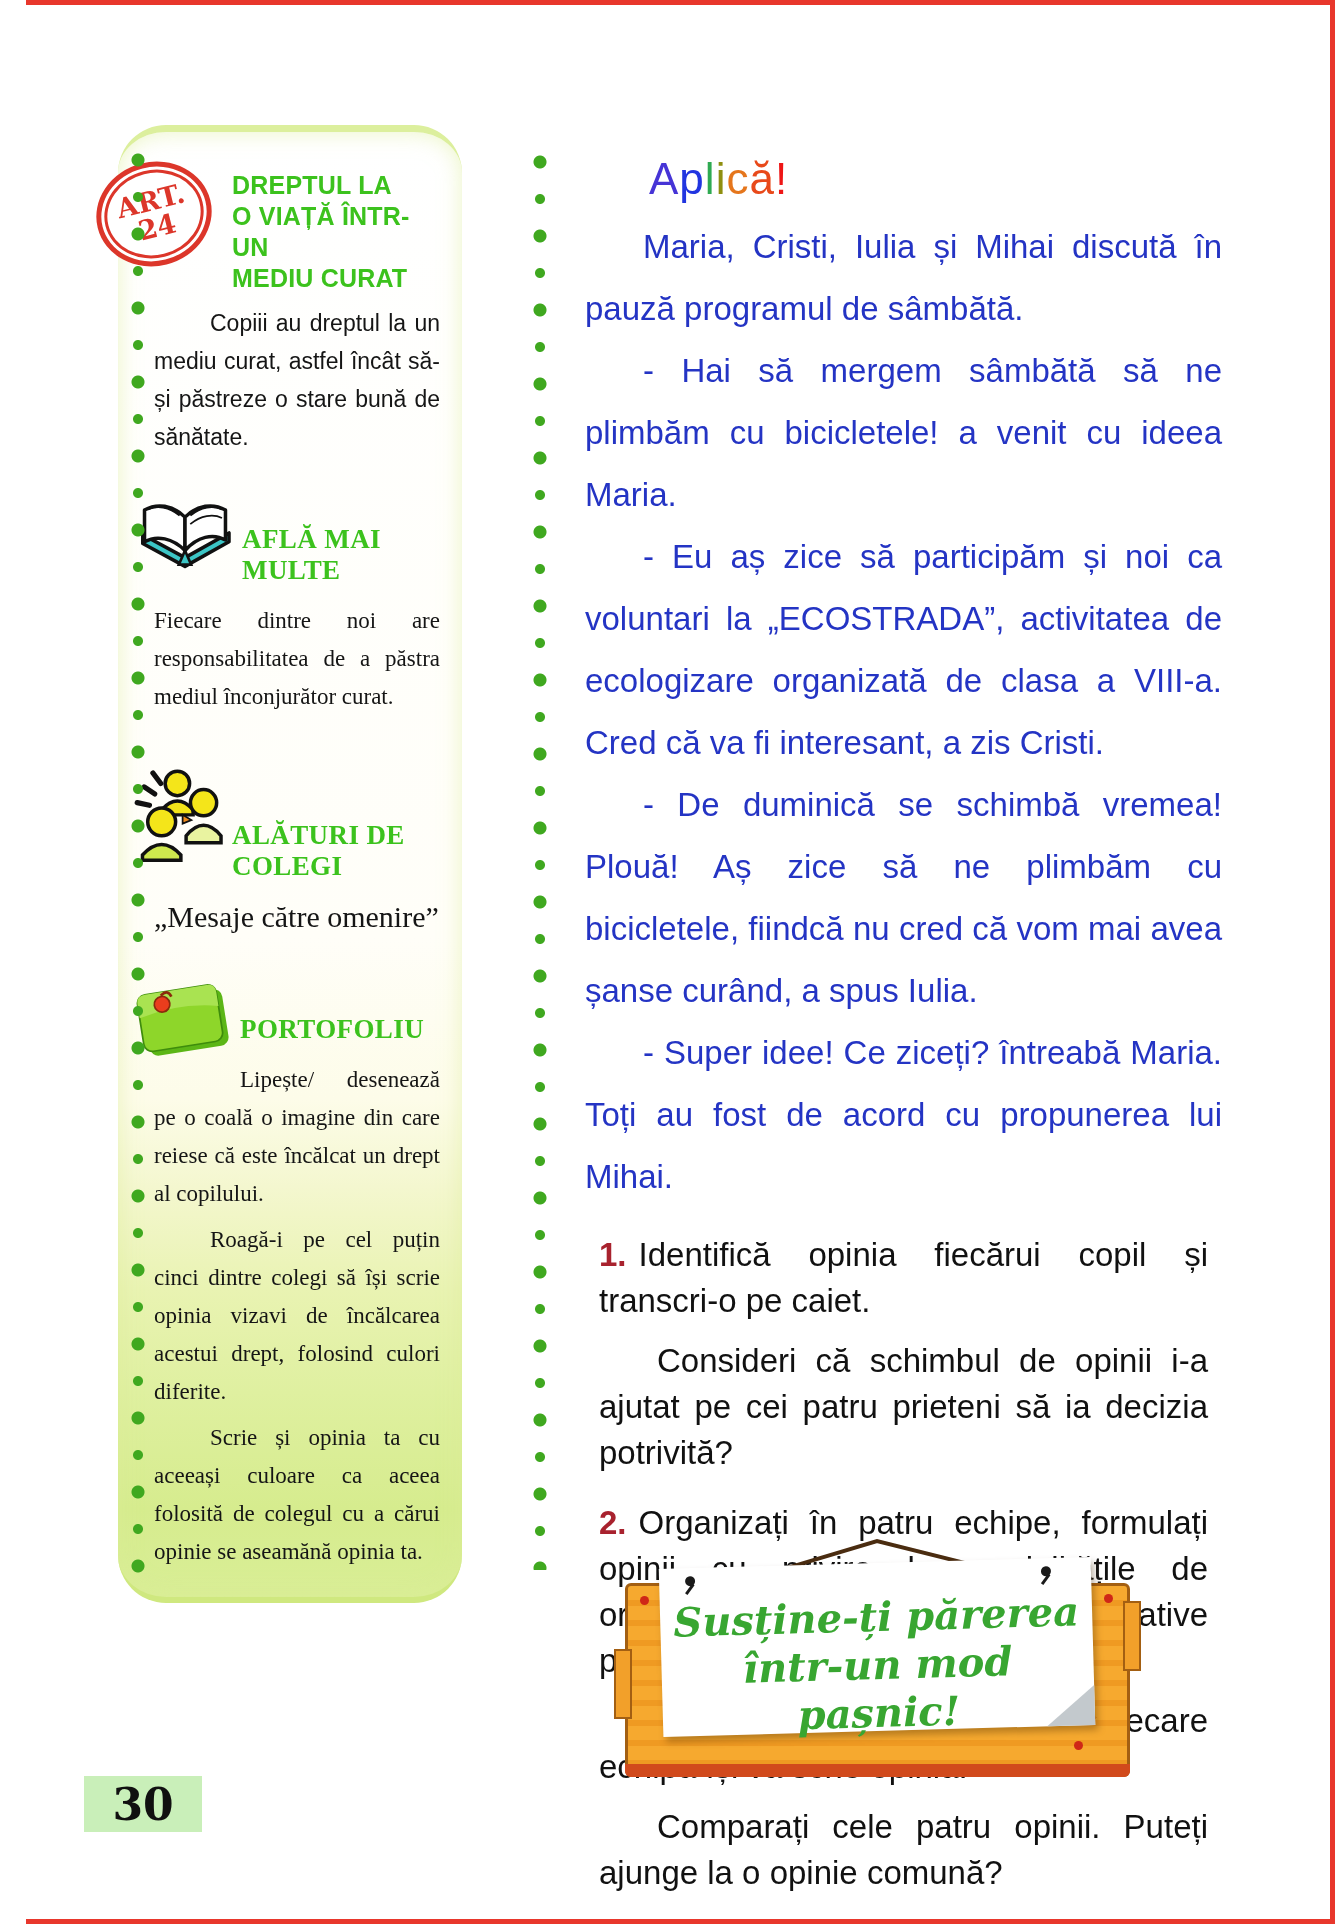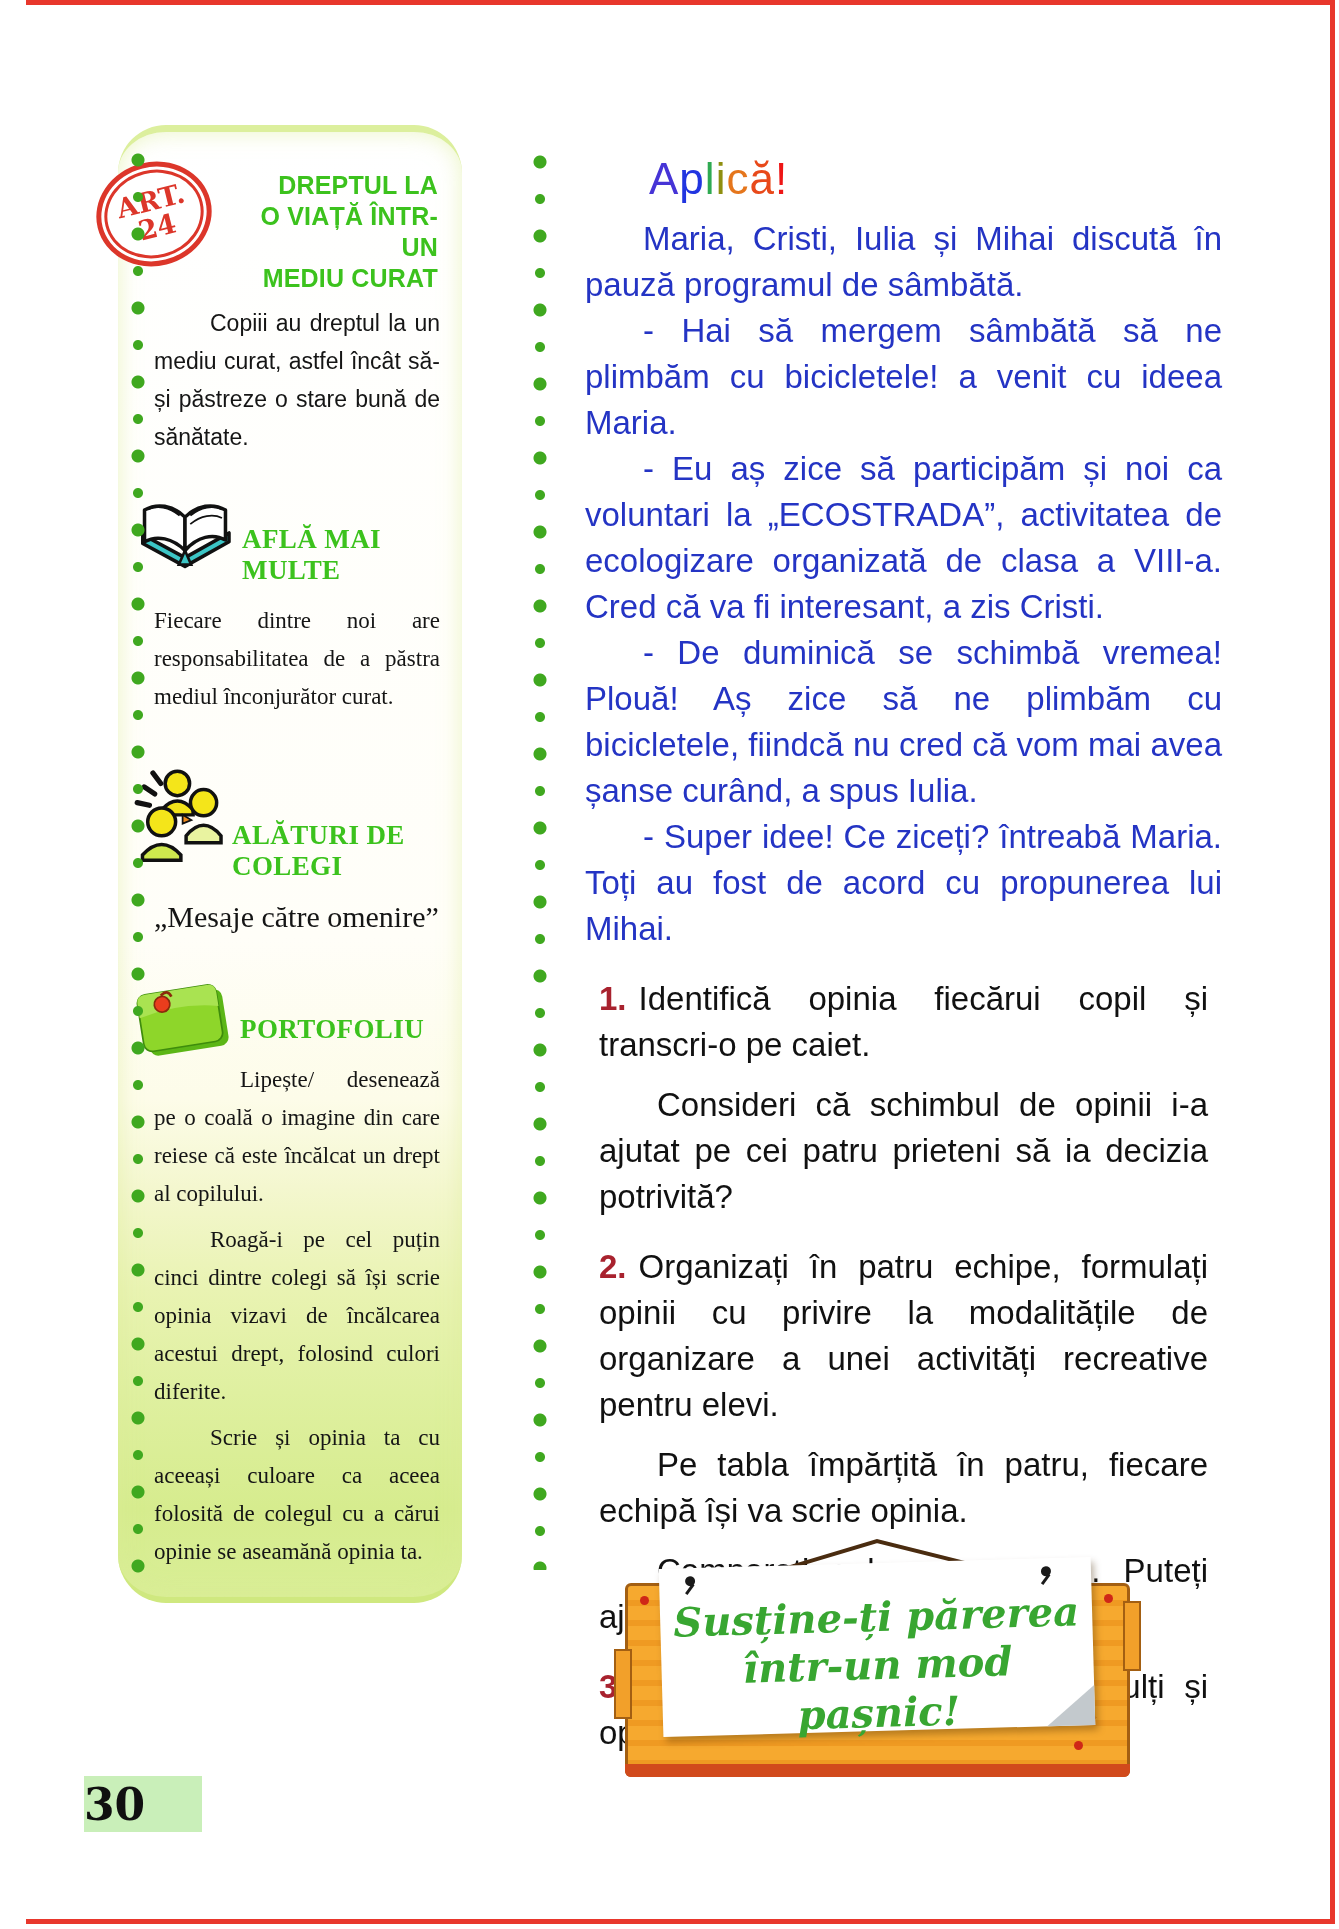--- a/index.html
+++ b/index.html
@@ -39,37 +39,37 @@
     border:5px solid #dc362a;border-radius:50%;background:#fff;
     transform:rotate(-14deg);z-index:3;
     display:flex;flex-direction:column;align-items:center;justify-content:center;
     font-family:"DejaVu Serif", serif;font-weight:bold;color:#dc362a;
     text-shadow:0 0 2px #ffffff;
   }
   .stamp::before{content:"";position:absolute;inset:3px;border:3px solid #dc362a;border-radius:50%;}
   .stamp-line1{font-size:27px;line-height:1;}
   .stamp-line2{font-size:27px;line-height:1;}
 
-  .panel-title{margin:14px 10px 0 86px;text-align:right;
+  .panel-title{margin:14px 4px 0 86px;text-align:left;
     color:#3cc21d;font-weight:bold;font-size:25px;line-height:1.24;letter-spacing:0.2px;}
   .lp-text{font-size:23px;line-height:38px;text-align:justify;margin:8px;}
   .lp-intro{margin-top:10px;text-indent:56px;}
   .lp-section{margin-top:44px;display:flow-root;font-family:Liberation Serif, serif;}
   .sec-icon{float:left;margin:-4px 4px 2px -14px;}
   .sec-head{color:#3cc21d;font-weight:bold;font-size:27px;letter-spacing:.4px;padding:24px 0 8px 2px;}
   .sec-head-tall{padding-top:52px;}
   .sec-head-mid{padding-top:36px;}
   .subtitle{clear:left;font-size:30px;margin:10px 0 0 8px;}
   .lp-para{margin-top:26px;}
   .lp-indent{text-indent:56px;margin-top:6px;}
 
   
   .apply-col{position:absolute;left:585px;top:138px;width:637px;}
   .apply-title{margin:16px 0 12px 64px;font-size:44px;font-weight:normal;letter-spacing:1px;}
-  .dlg{font-size:33px;line-height:46px;color:#2434c4;text-align:justify;text-indent:58px;margin:0;}
+  .dlg{font-size:33px;line-height:62px;color:#2434c4;text-align:justify;text-indent:58px;margin:0;}
   .question{margin-top:24px;}
   .q-p{font-size:33px;line-height:46px;text-align:justify;color:#111;margin:14px;}
   .q-first{text-indent:0;}
   .q-num{color:#a8222e;font-weight:bold;margin-right:12px;}
   .q-sub{text-indent:58px;}
 
   
   .sign{position:absolute;left:625px;top:1545px;width:505px;height:242px;z-index:1;}
   .sign-string{position:absolute;left:32px;top:-12px;overflow:visible;}
   .board{position:absolute;left:0;top:38px;width:505px;height:194px;
@@ -91,21 +91,21 @@
   .pin::after{content:"";position:absolute;left:3px;top:7px;width:3px;height:12px;background:#1a1a1a;transform:rotate(38deg);}
   .pin-l{left:26px;}
   .pin-r{right:40px;}
   .nail{position:absolute;width:9px;height:9px;border-radius:50%;background:#cf2717;}
   .sign-text{margin-top:30px;text-align:center;
     font-family:"DejaVu Serif", serif;font-style:italic;font-weight:bold;
     font-size:40px;line-height:1.2;color:#38a631;}
 
   
   .pagenum{position:absolute;left:84px;top:1776px;width:118px;height:56px;background:#c9efb9;
-    display:flex;align-items:center;justify-content:flex-start;
+    display:flex;align-items:center;justify-content:center;
     font-family:"DejaVu Serif", serif;font-weight:bold;font-size:44px;color:#101010;}
 </style>
 </head>
 <body>
 
 <div class="frame-top"></div>
 <div class="frame-right"></div>
 <div class="frame-bottom"></div>
 
 <div class="dots dots-left"></div>

